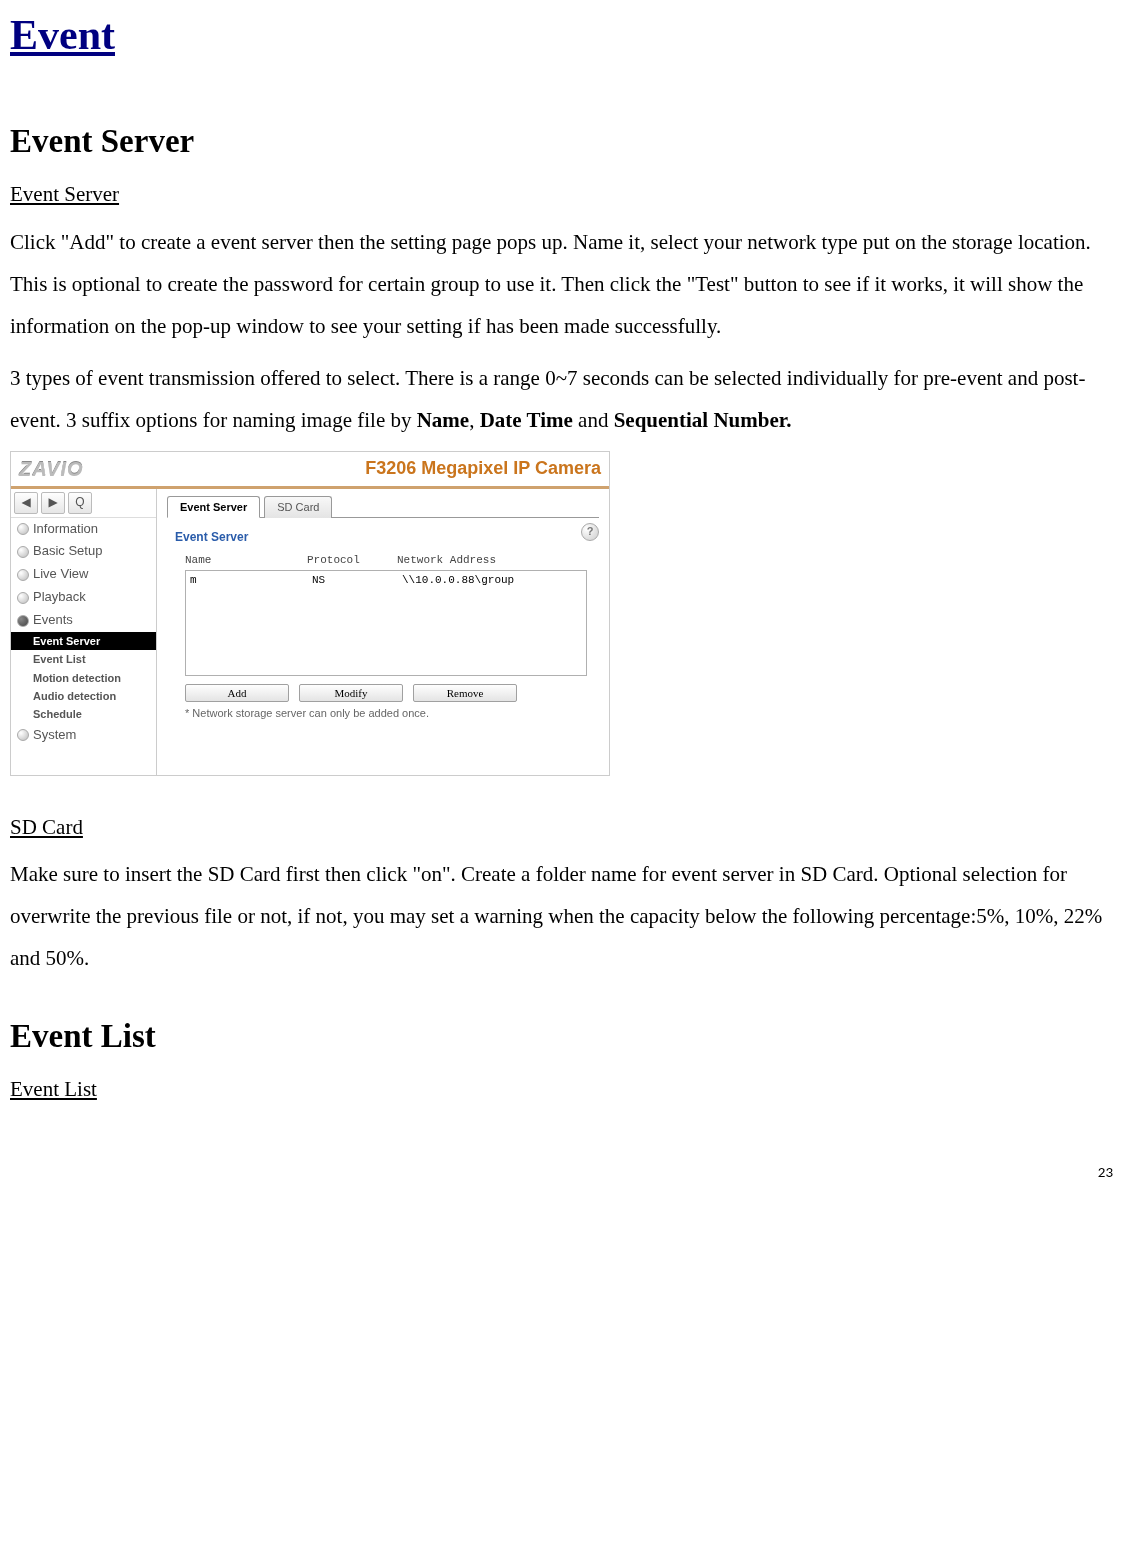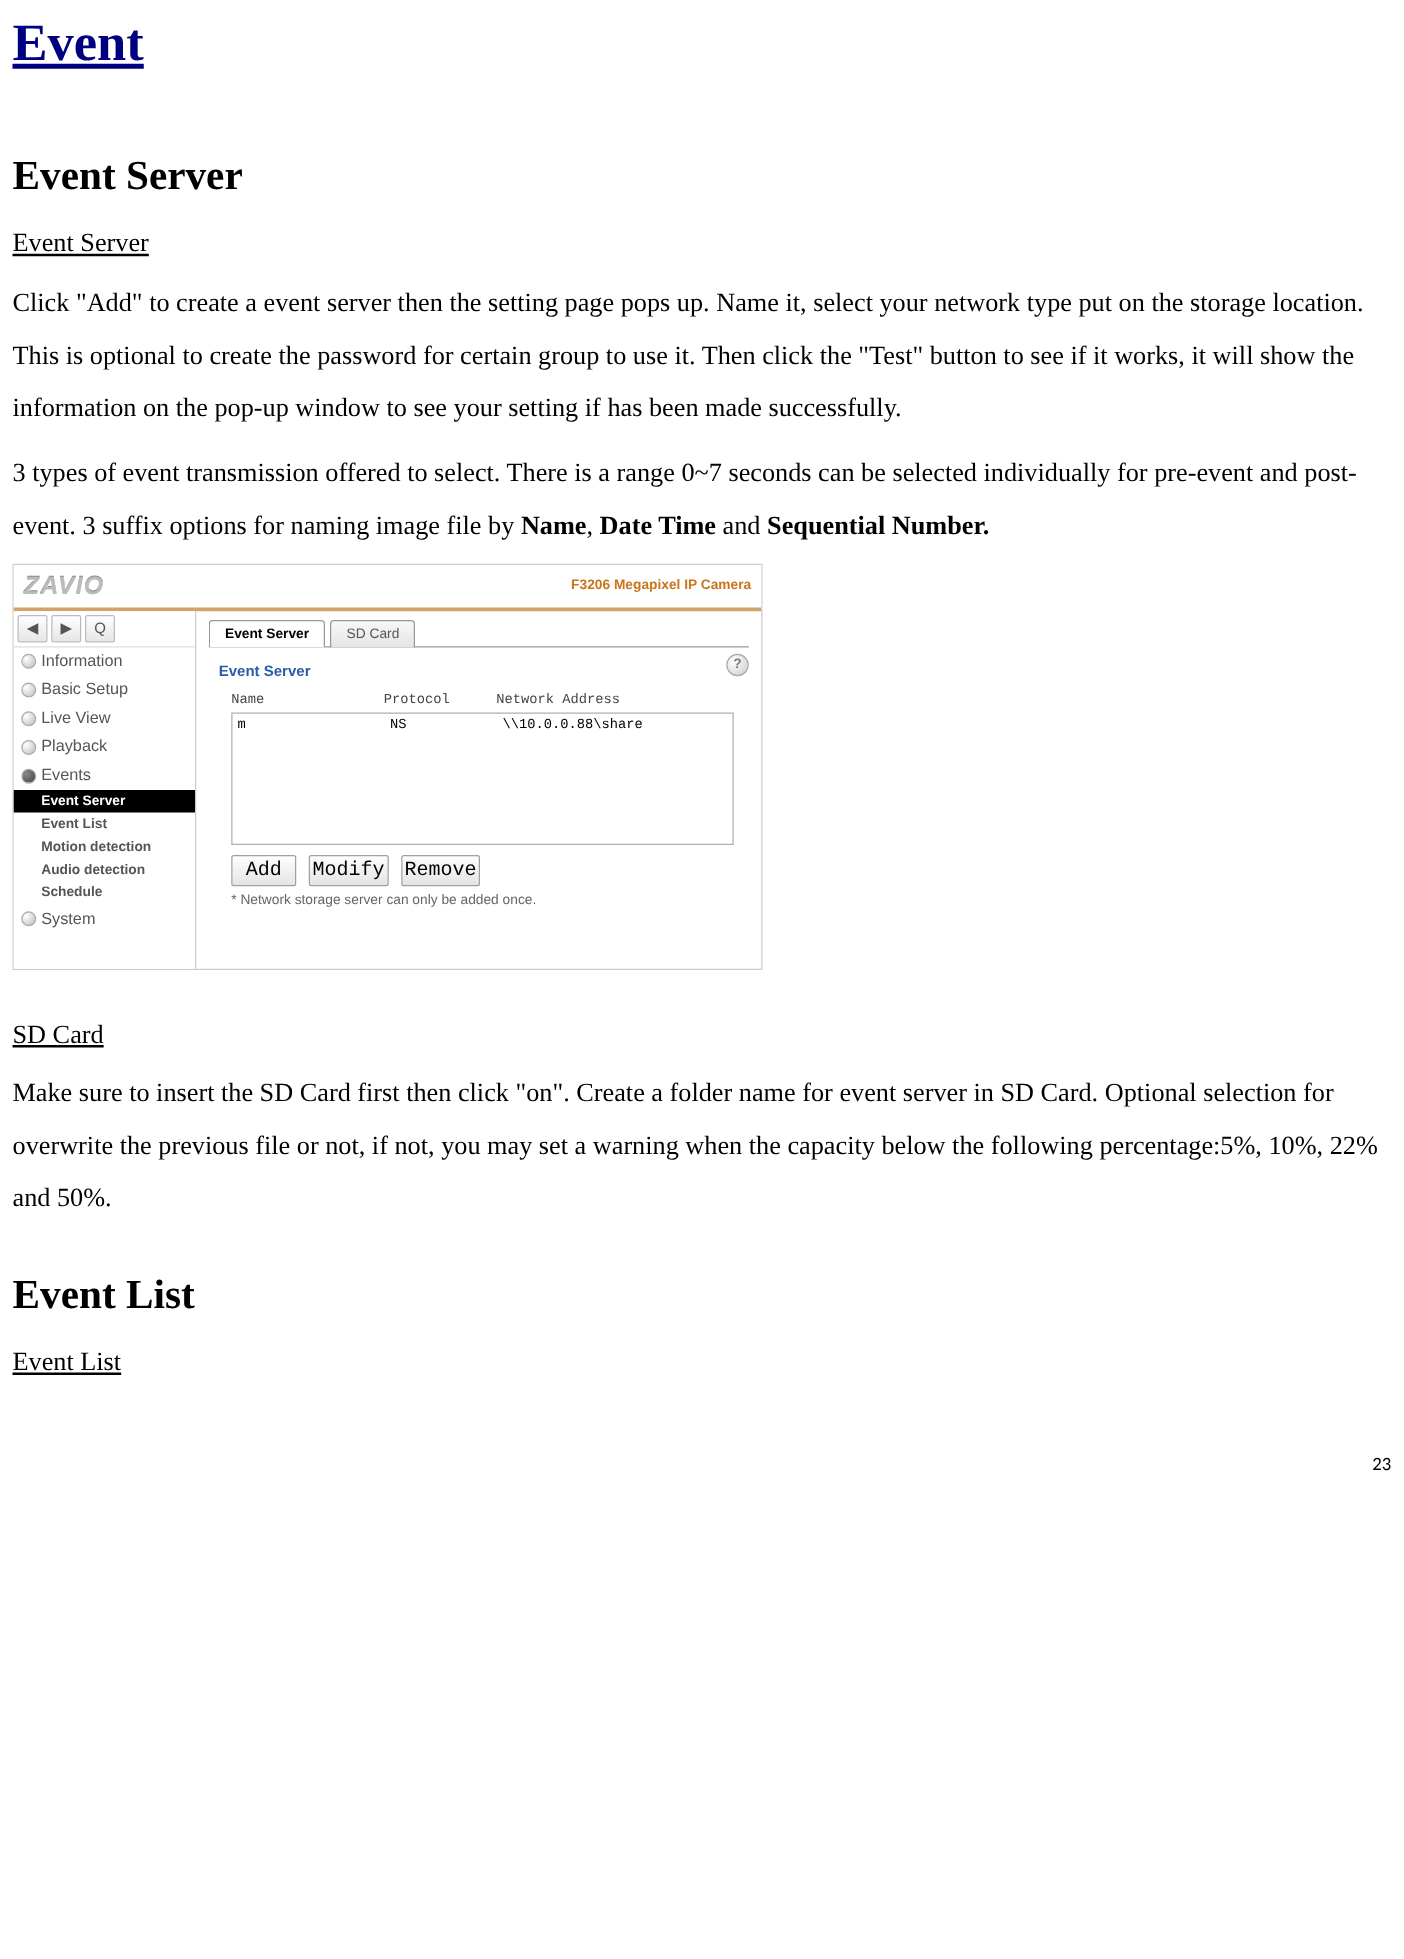--- a/index.html
+++ b/index.html
@@ -69,21 +69,21 @@
     font-size: 20px;
     font-weight: 900;
     font-style: italic;
     letter-spacing: 1px;
     color: #bbb;
     text-shadow: 0 1px 0 #fff, 0 -1px 0 #888;
   }
   .product {
     color: #ca751d;
     font-weight: bold;
-    font-size: 11px;
+    font-size: 18px;
     font-family: Verdana, Arial, sans-serif;
   }
   .shot-body {
     display: flex;
     height: 286px;
   }
   .shot-sidebar {
     width: 145px;
     border-right: 1px solid #ccc;
     background: #fff;
@@ -206,23 +206,23 @@
     padding: 2px 4px;
     box-sizing: border-box;
   }
   .tbl-row { display: flex; }
   .btn-row {
     display: flex;
     gap: 10px;
     margin: 8px 0 4px 18px;
   }
   .ui-btn {
-    font-family: Liberation Mono, monospace;
-    font-size: 16px;
-    padding: 1px 2px;
+    font-family: Liberation Serif, serif;
+    font-size: 11px;
+    padding: 1px 28px;
     background: linear-gradient(#fefefe,#e4e4e4);
     border: 1px solid #a0a0a0;
     border-radius: 2px;
     min-width: 46px;
     text-align: center;
   }
   .note {
     font-family: Liberation Sans, sans-serif;
     font-size: 11px;
     color: #666;
@@ -298,21 +298,21 @@
       <div class="panel-title">Event Server</div>
       <div class="tbl-head">
         <div class="col-n">Name</div>
         <div class="col-p">Protocol</div>
         <div class="col-a">Network Address</div>
       </div>
       <div class="tbl-box">
         <div class="tbl-row">
           <div class="col-n">m</div>
           <div class="col-p">NS</div>
-          <div class="col-a">\\10.0.0.88\share</div>
+          <div class="col-a">\\10.0.0.88\group</div>
         </div>
       </div>
       <div class="btn-row">
         <div class="ui-btn">Add</div>
         <div class="ui-btn">Modify</div>
         <div class="ui-btn">Remove</div>
       </div>
       <div class="note">Network storage server can only be added once.</div>
     </div>
   </div>

